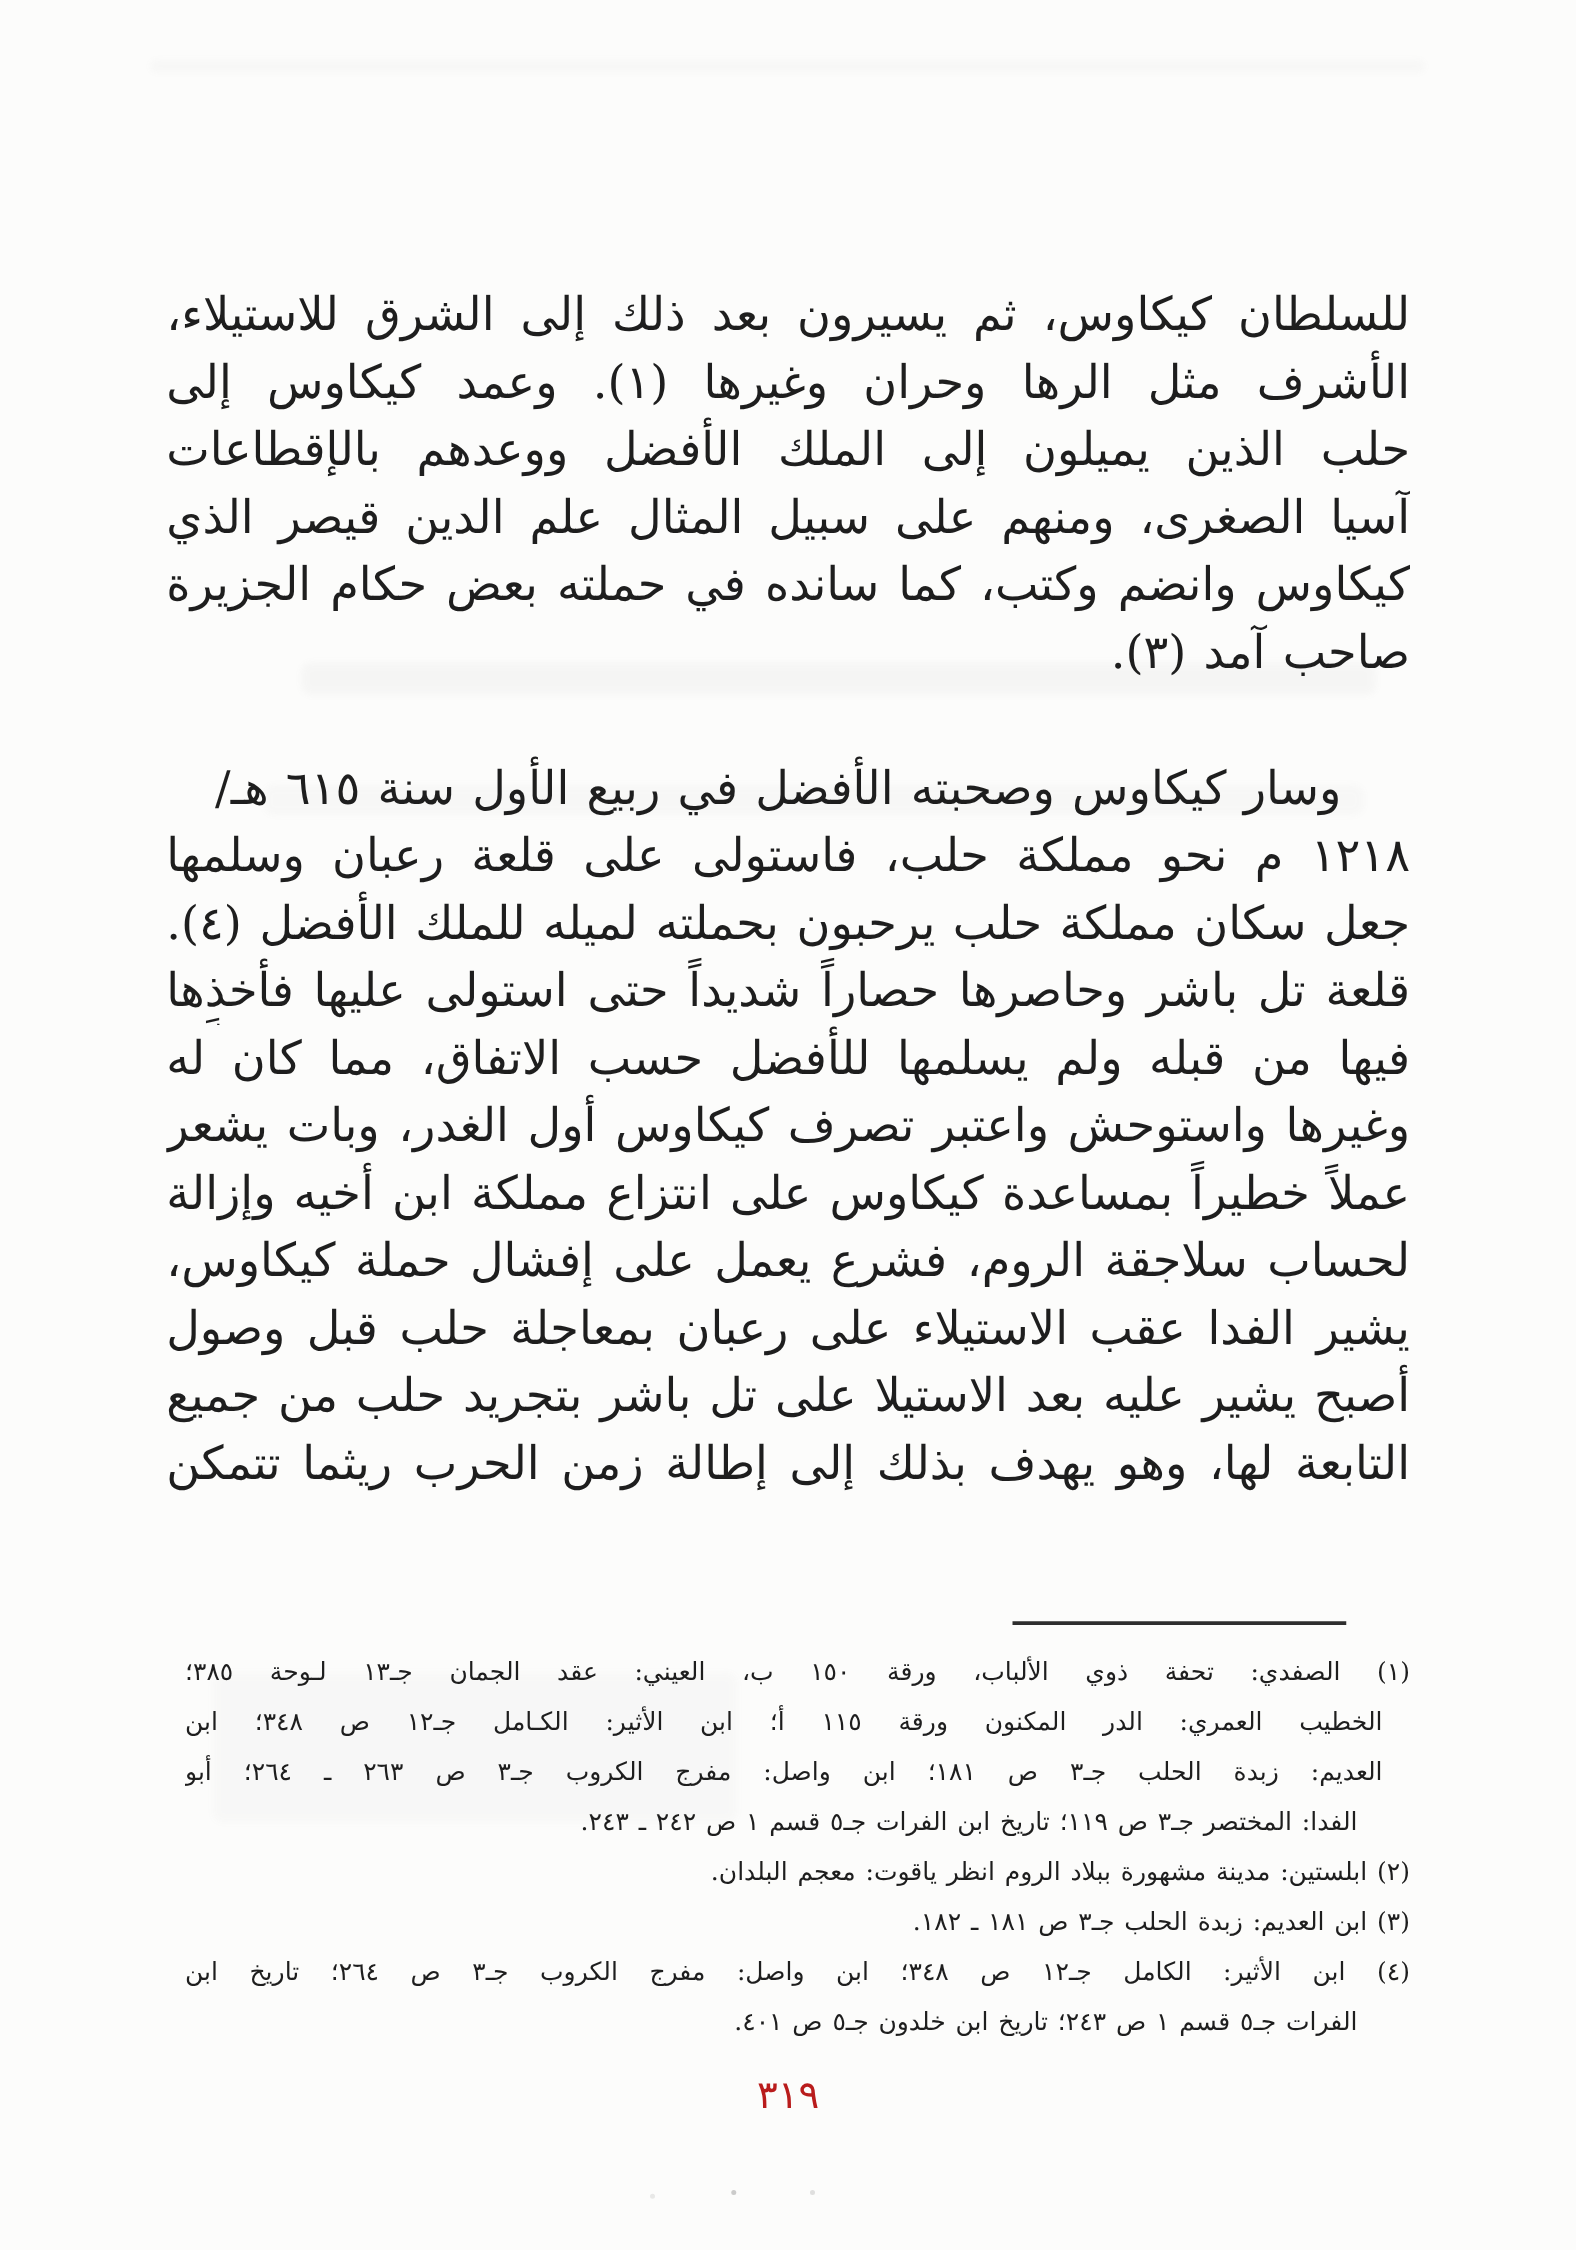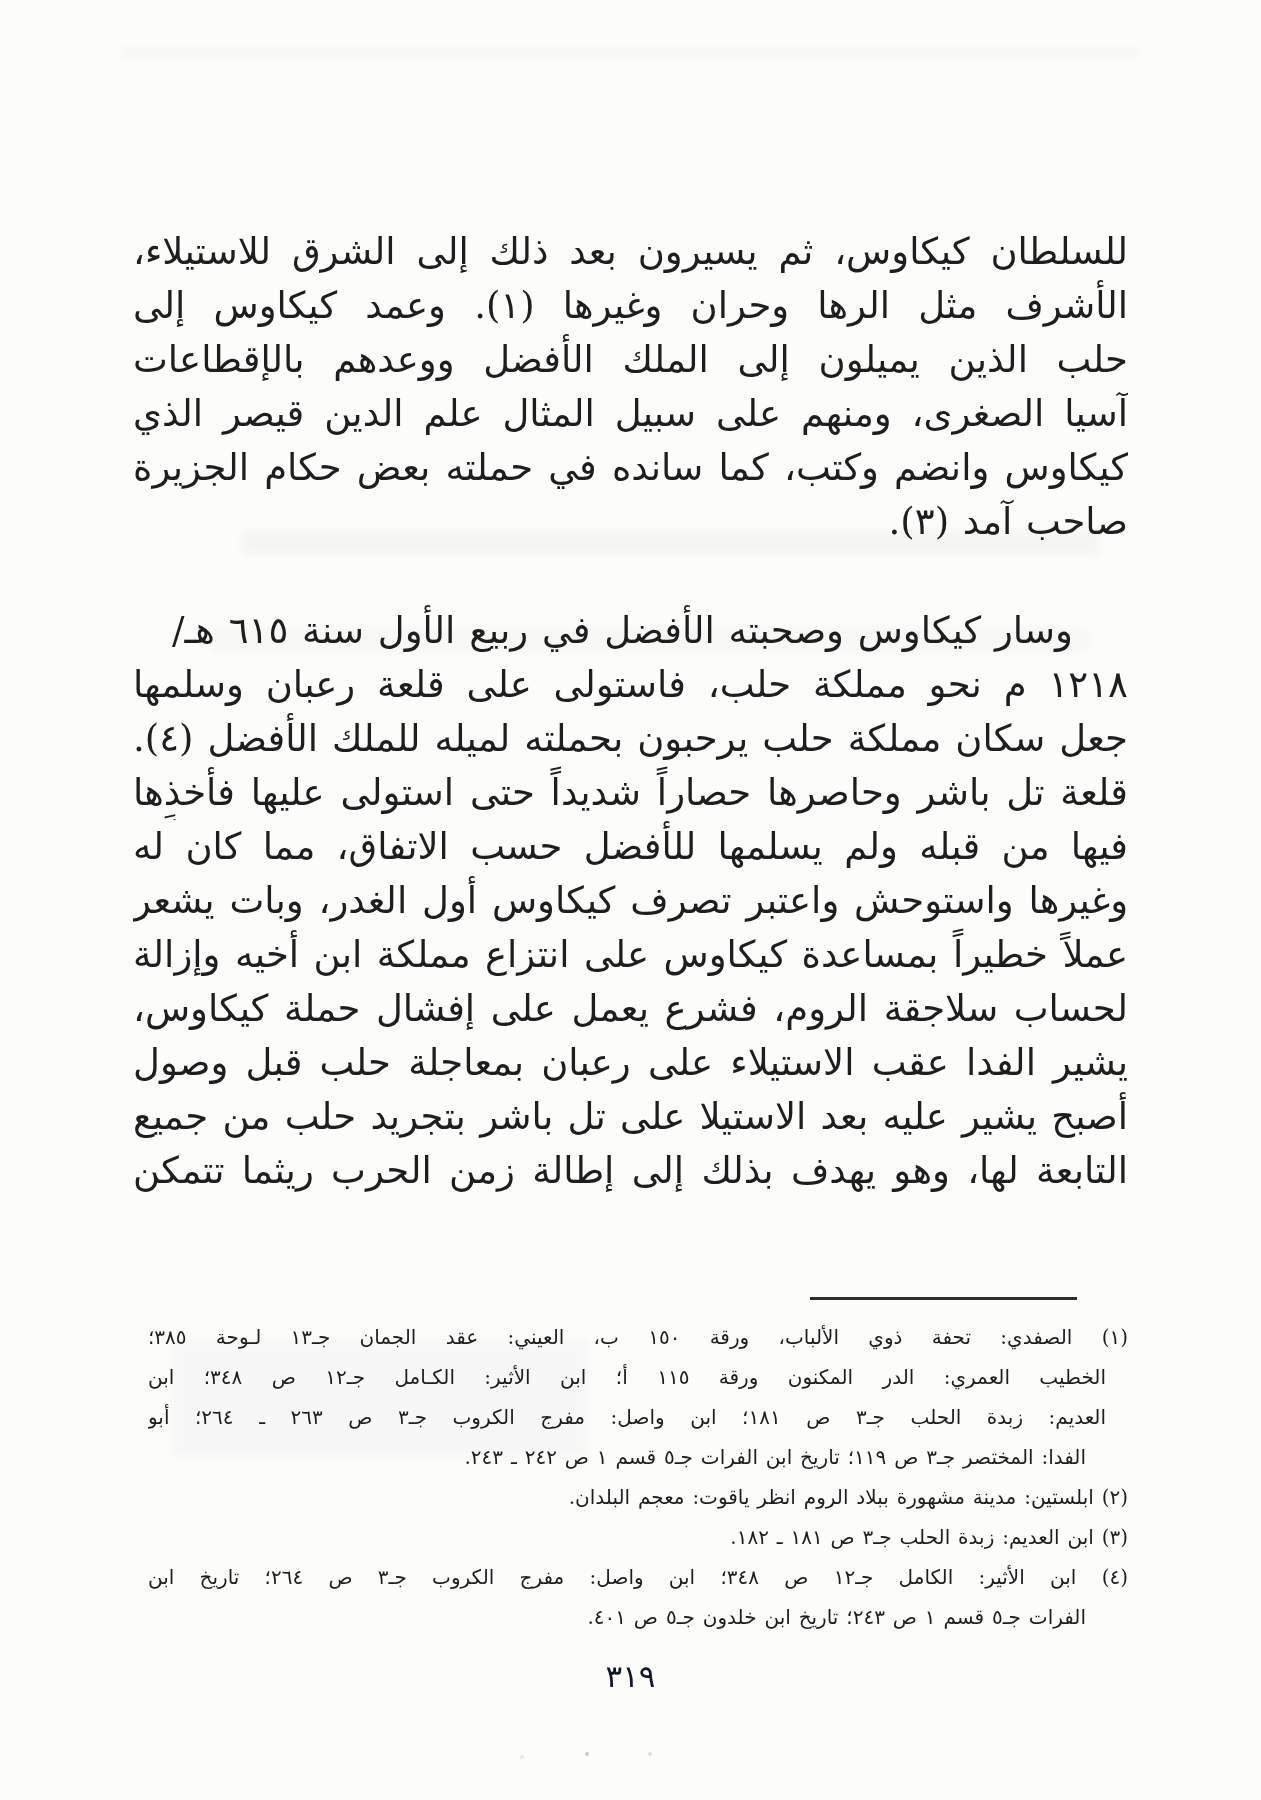--- a/index.html
+++ b/index.html
@@ -84,21 +84,21 @@
   .fline.cont-deep { padding-right: 42px; }
   
   .page-number {
     position: absolute;
     top: 1658px;
     left: 0;
     right: 0;
     text-align: center;
     font-size: 31px;
     letter-spacing: 2px;
-    color: #0f172a;
+    color: #b91c1c;
   }
   
   .artifact {
     position: absolute;
     background: #8a8a8a;
     opacity: 0.05;
     border-radius: 8px;
     filter: blur(3px);
     pointer-events: none;
   }

